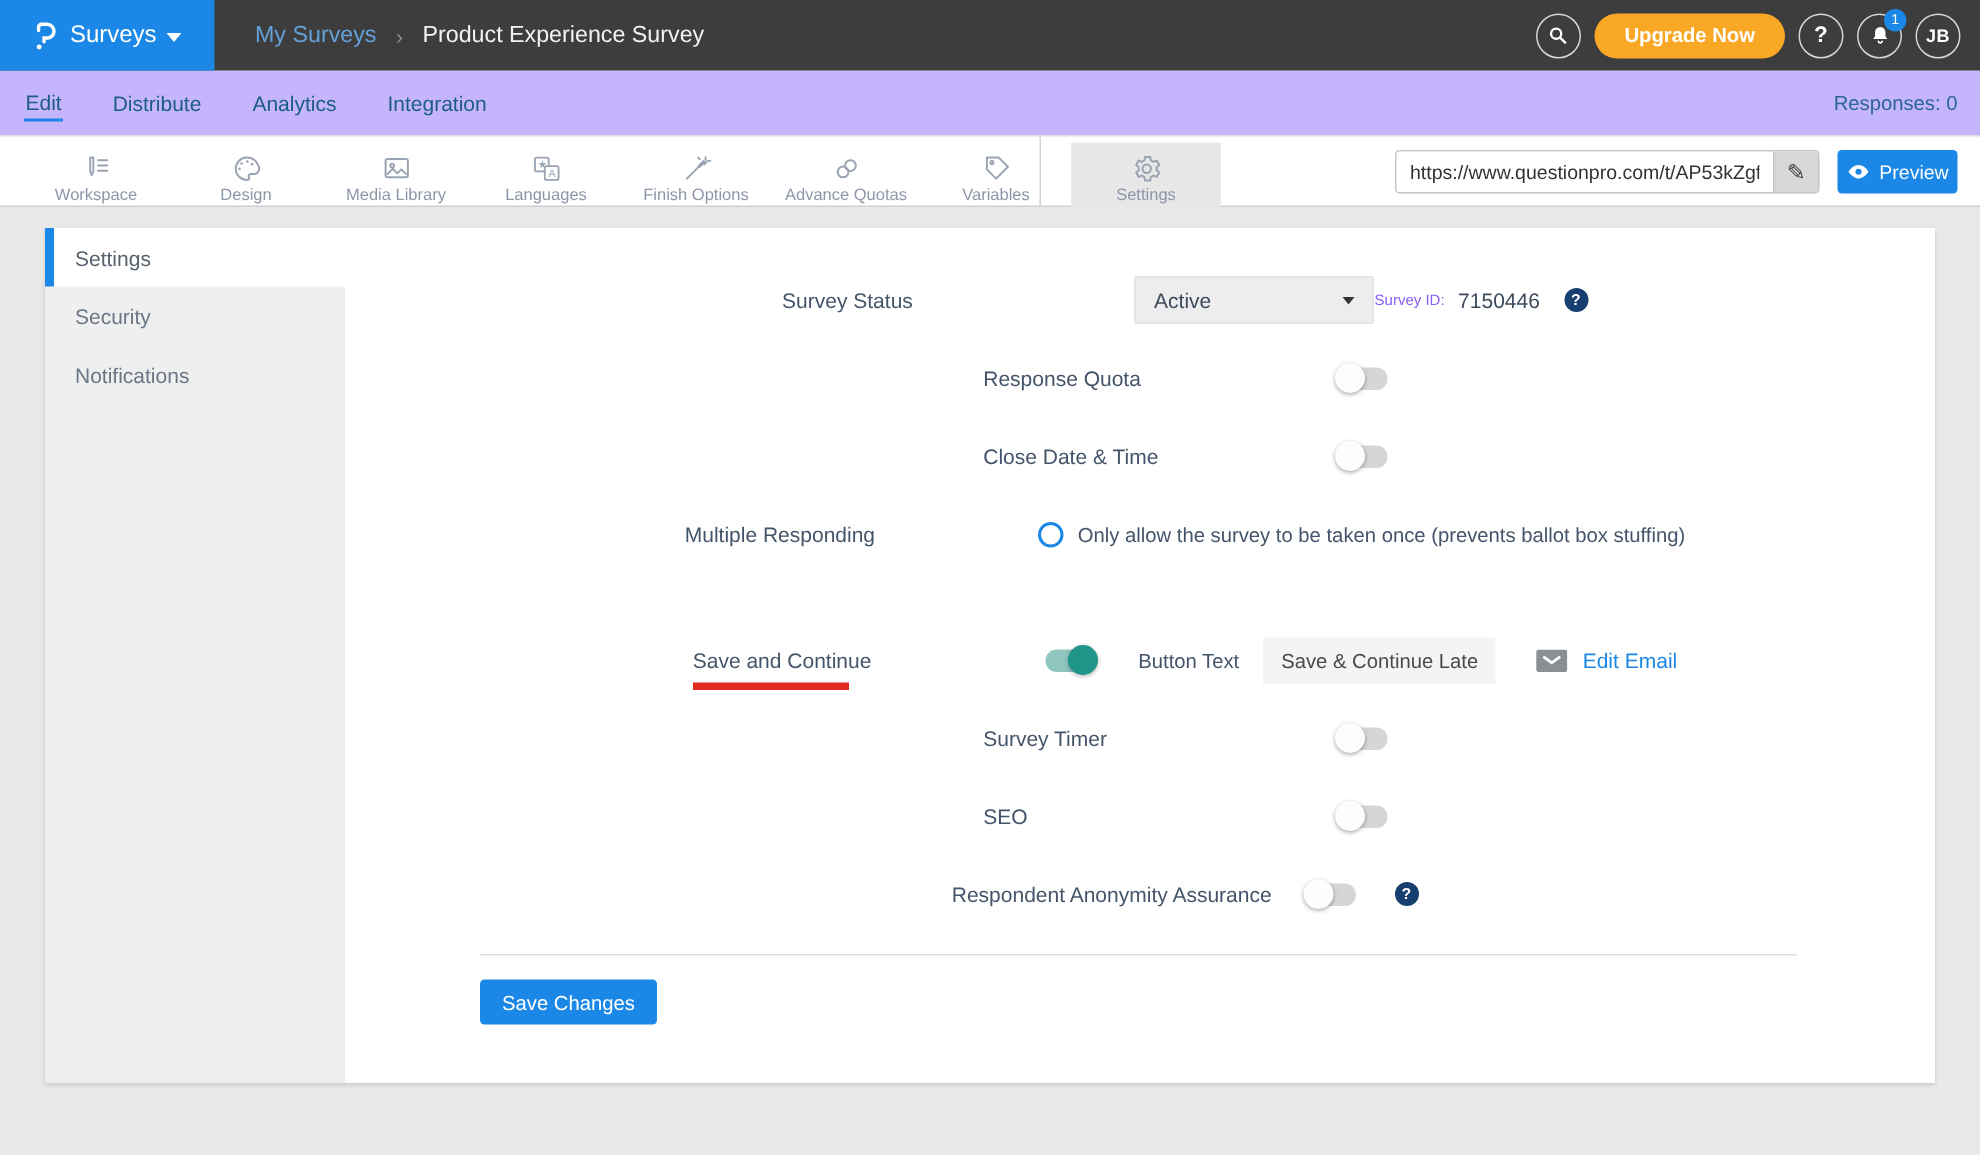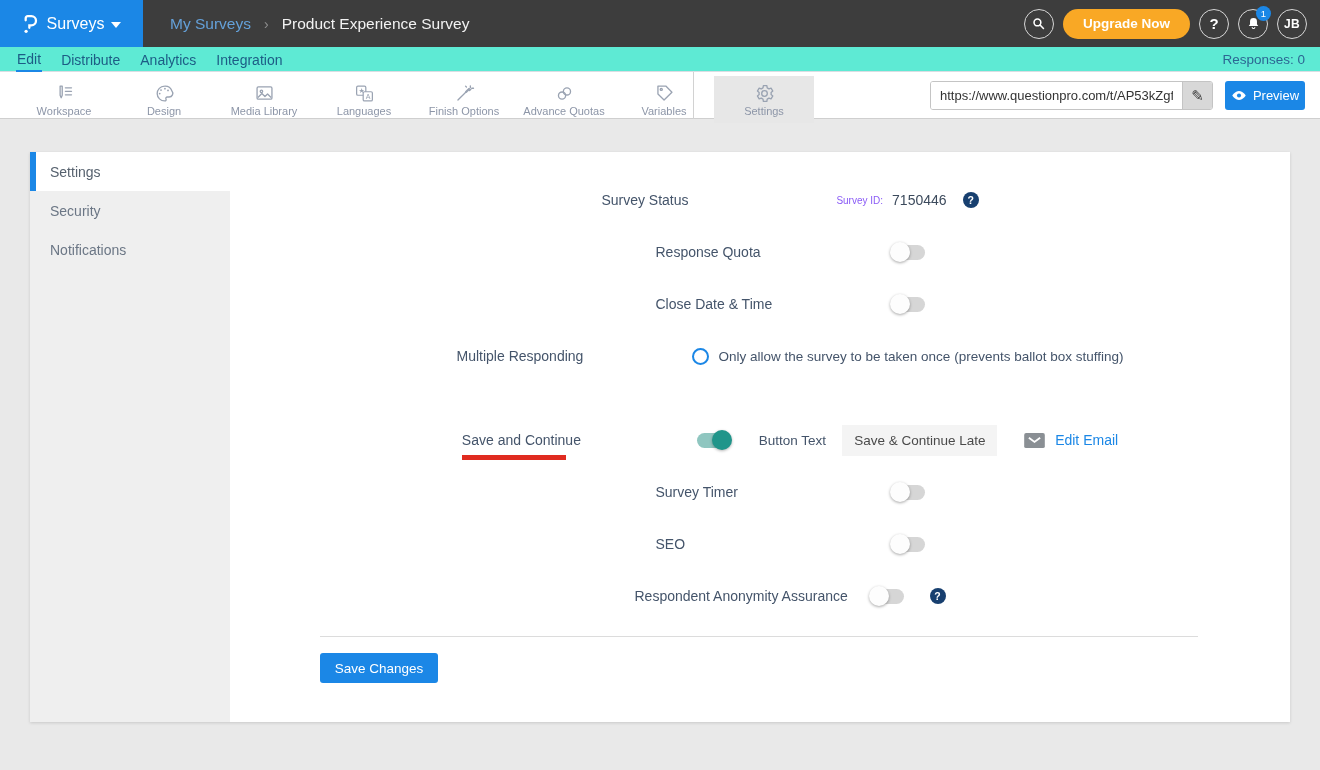--- a/index.html
+++ b/index.html
@@ -18,21 +18,21 @@
   .bc-current { color:#f2f2f2; }
   .header-right { margin-left:auto; display:flex; align-items:center; gap:9px; margin-right:13px; }
   .hcircle { width:30px; height:30px; border:1.6px solid #d6d6d6; border-radius:50%; display:flex; align-items:center; justify-content:center; color:#fff; cursor:pointer; position:relative; }
   .hcircle svg { width:17px; height:17px; }
   .help-glyph { font-size:15px; font-weight:700; color:#fff; }
   .upgrade-btn { height:30px; padding:0 20px; border-radius:15px; background:#f9a825; border:none; color:#fff; font-weight:700; font-size:13.5px; cursor:pointer; font-family:inherit; }
   .badge { position:absolute; top:-4px; right:-4px; width:15px; height:15px; border-radius:50%; background:#1b87e6; color:#fff; font-size:9.5px; display:flex; align-items:center; justify-content:center; }
   .avatar-initials { font-size:12px; font-weight:700; letter-spacing:.3px; }
 
   
-  .subnav { height:25px; background:#5eead4; display:flex; align-items:center; padding-left:16px; gap:18px; border-bottom:1px solid #d9dee3; }
+  .subnav { height:44px; background:#c4b5fd; display:flex; align-items:center; padding-left:16px; gap:32px; border-bottom:1px solid #d9dee3; }
   .tab { font-size:14px; color:#1d5c85; cursor:pointer; padding:4px 1px 3px; }
   .tab.active { border-bottom:2px solid #1b87e6; }
   .responses { margin-left:auto; margin-right:15px; font-size:13.5px; color:#2c6693; }
 
   
   .toolbar { height:47px; background:#fff; position:relative; border-bottom:1px solid #cfcfcf; }
   .titems { position:absolute; left:14px; top:4px; display:flex; height:47px; }
   .titem { width:100px; height:47px; display:flex; flex-direction:column; align-items:center; justify-content:center; gap:1px; color:#9aa3b2; cursor:pointer; }
   .titem svg { width:21px; height:21px; }
   .titem .tlabel { font-size:11px; color:#8d96a8; }
@@ -262,20 +262,24 @@
     <div class="sitem active">Settings</div>
     <div class="sitem">Security</div>
     <div class="sitem">Notifications</div>
   </div>
 
   <div class="form">
 
     
     <div class="frow">
       <span class="flabel">Survey Status</span>
+      <div class="sel">
+        <span>Active</span>
+        <span class="sel-caret"></span>
+      </div>
       <span class="sid-label">Survey ID:</span>
       <span class="sid-value">7150446</span>
       <span class="helpdot ml">?</span>
     </div>
 
     
     <div class="frow">
       <span class="flabel">Response Quota</span>
       <div class="toggle">
           <div class="knob"></div>

